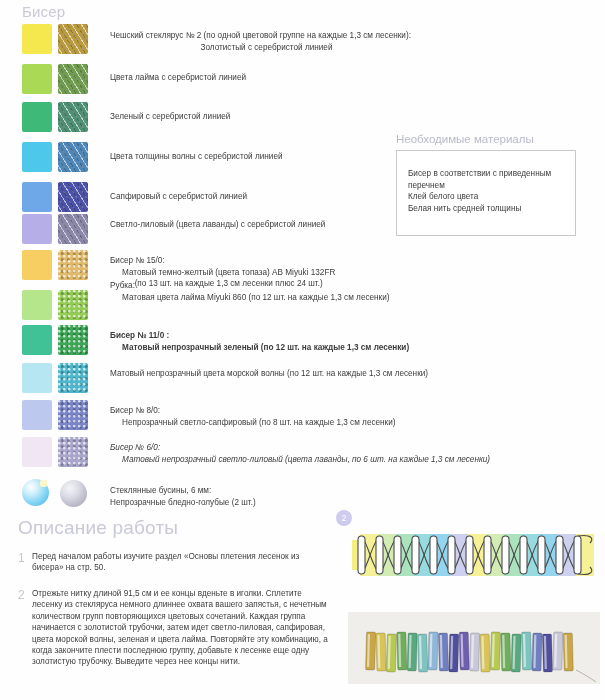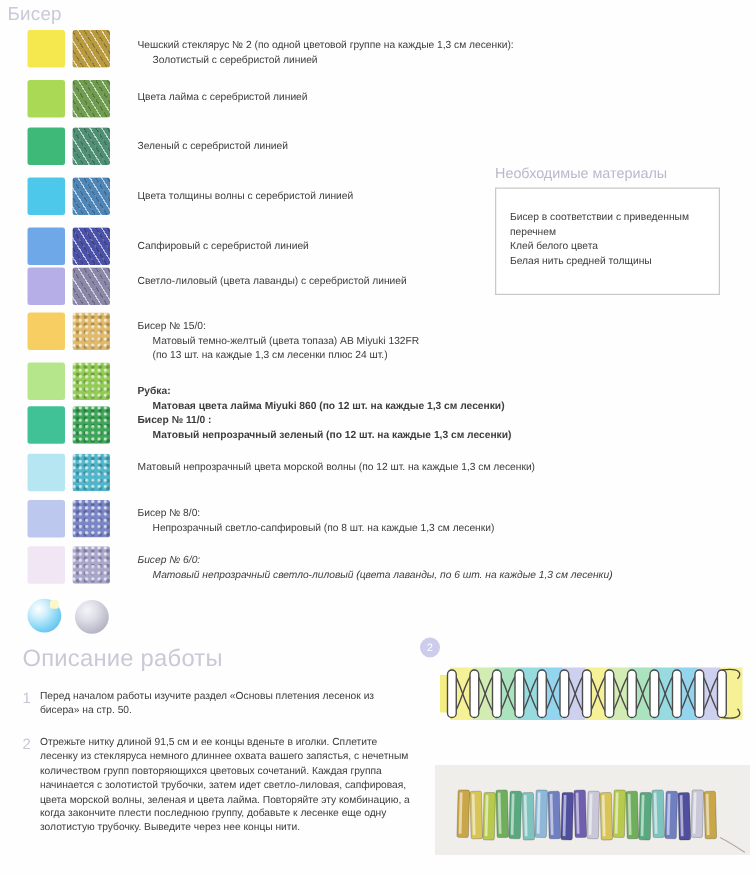--- a/index.html
+++ b/index.html
@@ -23,21 +23,21 @@
 
   
   .section-heading {
     position: absolute;
     font-size: 15px;
     font-weight: 400;
     color: #c9c9d8;
     letter-spacing: 0.2px;
     white-space: nowrap;
   }
-  #beads-heading { left: 6px; top: 3px; }
+  #beads-heading { left: 22px; top: 3px; }
   #work-heading  { left: 18px; top: 517px; font-size: 19px; }
 
   
   .swatch-row {
     position: absolute;
     left: 0;
     width: 605px;
   }
   .sw {
     position: absolute;
@@ -49,21 +49,21 @@
   .sw.photo { left: 58px; }
 
   .row-text {
     position: absolute;
     left: 110px;
     font-size: 8.2px;
     line-height: 11.5px;
     color: #3c3c3c;
     white-space: nowrap;
   }
-  .row-text .indent { padding-left: 12px; display: block; }
+  .row-text .indent { padding-left: 12px; display: block; text-align: center; }
   .row-text .lead { display: block; }
 
   
   #materials-box {
     position: absolute;
     left: 396px;
     top: 150px;
     width: 180px;
     height: 86px;
     border: 1px solid #c9c9c9;
@@ -229,20 +229,24 @@
   <div id="materials-heading">Необходимые материалы</div>
   <div id="materials-box"></div>
   <div class="materials-list" id="materials-list">
       <div>Бисер в соответствии с приведенным перечнем</div>
       <div>Клей белого цвета</div>
       <div>Белая нить средней толщины</div>
     </div>
 
   <div class="bead-sphere" id="bead-blue"></div>
   <div class="bead-sphere" id="bead-gray"></div>
+  <div class="row-text" style="top:485px">
+    <span class="lead">Стеклянные бусины, 6 мм:</span>
+    <span class="lead">Непрозрачные бледно-голубые (2 шт.)</span>
+  </div>
 
   <div class="section-heading" id="work-heading">Описание работы</div>
 
   <div class="step" id="step-1">
     <div class="step-num">1</div>
     <div class="step-body">Перед началом работы изучите раздел «Основы плетения лесенок из бисера» на стр. 50.</div>
   </div>
 
   <div class="step" id="step-2">
     <div class="step-num">2</div>
@@ -418,21 +422,21 @@
       <span class="lead">Сапфировый с серебристой линией</span>
     </div>
     <div class="row-text" style="top: 219px;">
       <span class="lead">Светло-лиловый (цвета лаванды) с серебристой линией</span>
     </div>
     <div class="row-text" style="top: 255px;">
       <span class="lead">Бисер № 15/0:</span>
       <span class="indent">Матовый темно-желтый (цвета топаза) AB Miyuki 132FR</span>
       <span class="indent">(по 13 шт. на каждые 1,3 см лесенки плюс 24 шт.)</span>
     </div>
-    <div class="row-text" style="top: 307px; font-weight: bold;">
+    <div class="row-text" style="top: 280px;">
       <span class="lead">Рубка:</span>
       <span class="indent">Матовая цвета лайма Miyuki 860 (по 12 шт. на каждые 1,3 см лесенки)</span>
     </div>
     <div class="row-text" style="top: 330px; font-weight: bold;">
       <span class="lead">Бисер № 11/0 :</span>
       <span class="indent">Матовый непрозрачный зеленый (по 12 шт. на каждые 1,3 см лесенки)</span>
     </div>
     <div class="row-text" style="top: 368px; text-align: right;">
       <span class="lead">Матовый непрозрачный цвета морской волны (по 12 шт. на каждые 1,3 см лесенки)</span>
     </div>

